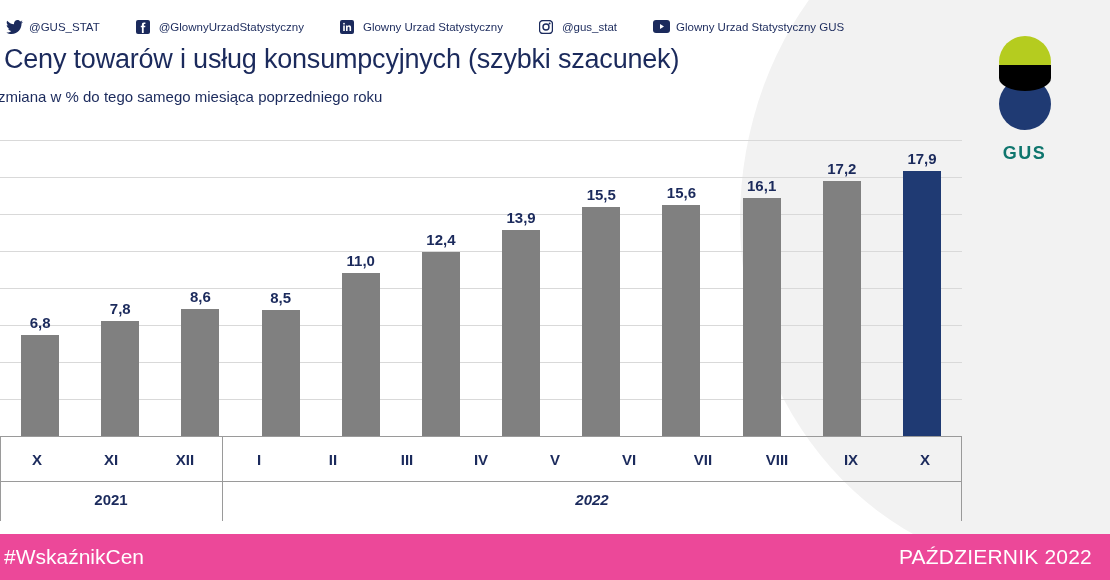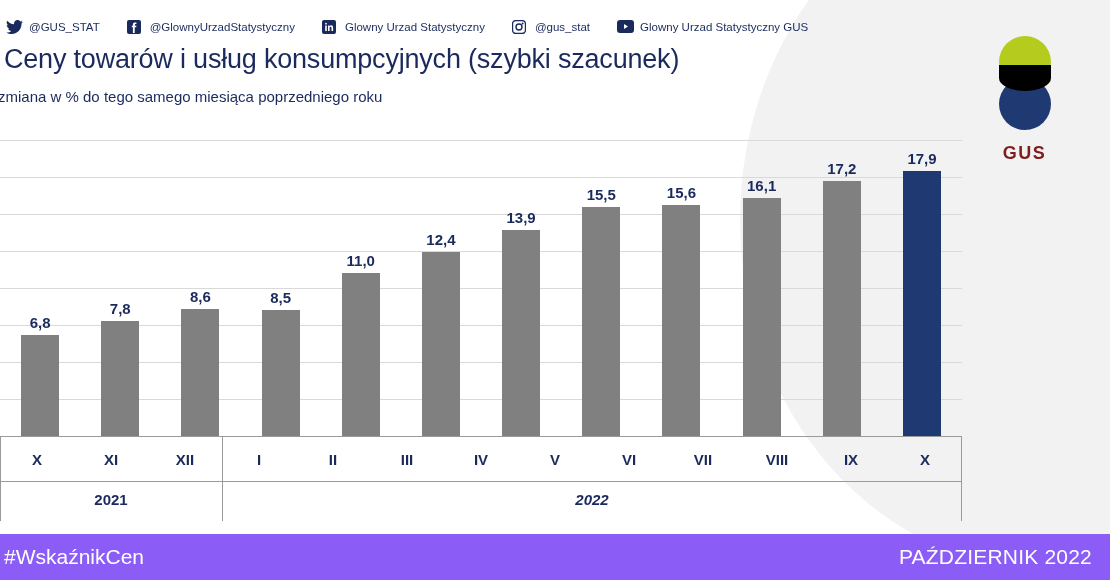--- a/index.html
+++ b/index.html
@@ -24,21 +24,21 @@
     background: #f2f2f2;
     z-index: 0;
   }
 
   
   .social {
     position: absolute;
     top: 20px;
     left: 6px;
     display: flex;
-    gap: 27px;
+    gap: 36px;
     z-index: 3;
   }
   .social-item {
     display: flex;
     align-items: center;
     gap: 6px;
     font-size: 11.5px;
     color: #1b2a5c;
     white-space: nowrap;
   }
@@ -86,21 +86,21 @@
     background: #1f3a73;
   }
   .logo-black {
     position: absolute; left: 18px; top: 29px;
     width: 52px; height: 26px;
     background: #000000;
     border-radius: 0 0 26px 26px / 0 0 13px 13px;
   }
   .logo-black.top { top: 29px; }
   .logo-text {
-    font-size: 18px; font-weight: bold; color: #7f1d1d;
+    font-size: 18px; font-weight: bold; color: #0f766e;
     letter-spacing: 1.5px; margin-top: 2px;
   }
 
   
   .chart-wrap {
     position: absolute;
     left: 0;
     top: 140px;
     width: 962px;
     height: 370px;
@@ -199,21 +199,21 @@
     color: #1b2a5c;
     text-align: center;
   }
 
   
   .footer {
     position: absolute;
     left: 0; bottom: 0;
     width: 1110px;
     height: 46px;
-    background: #8b5cf6;
+    background: #ec4899;
     z-index: 5;
     display: flex;
     align-items: center;
     justify-content: space-between;
     padding: 0 18px;
   }
   .footer-left, .footer-right {
     color: #ffffff;
     font-size: 21px;
   }

